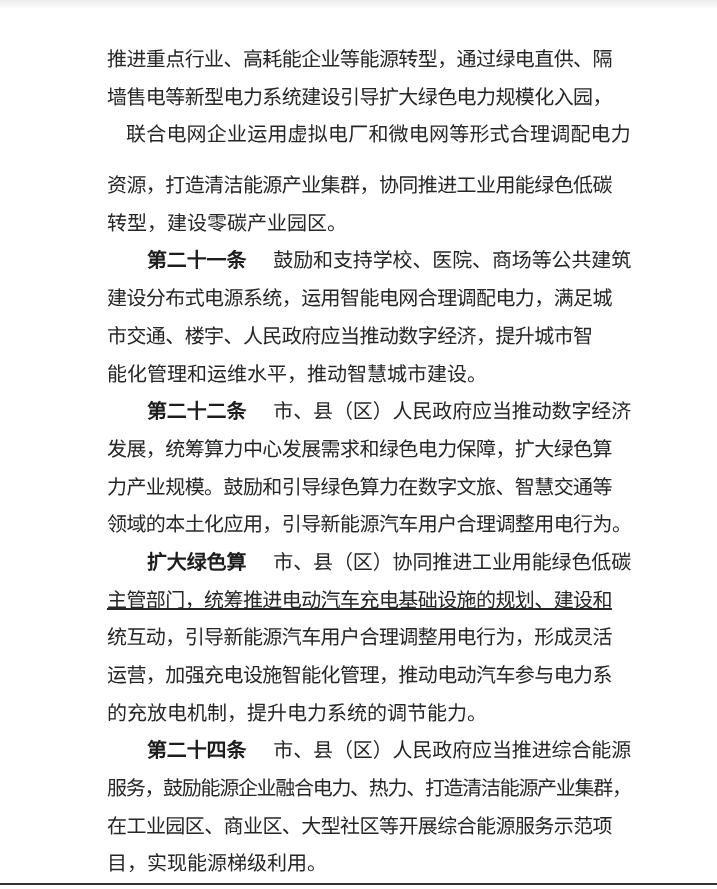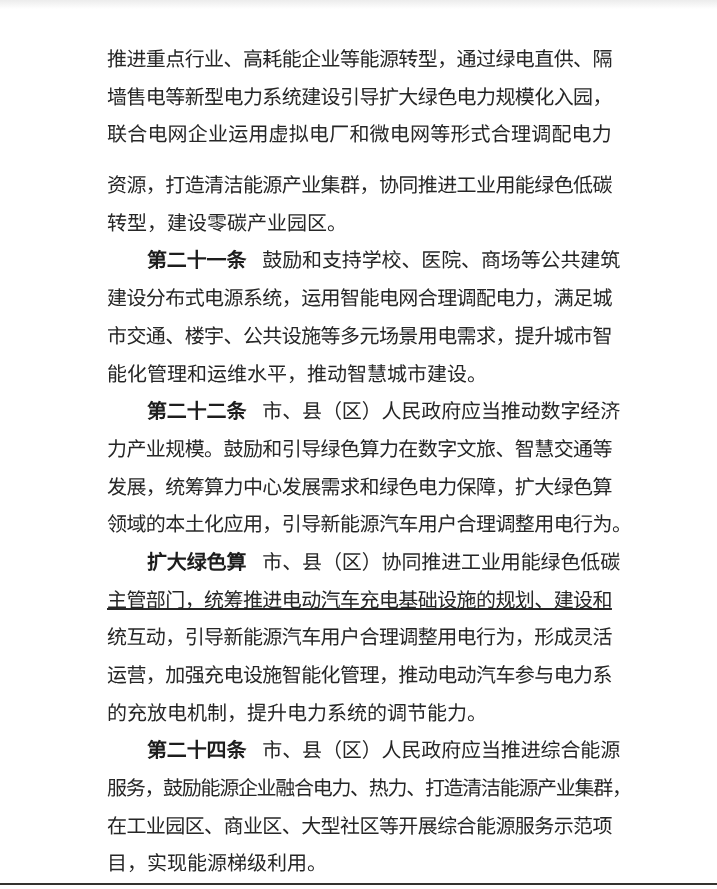--- a/index.html
+++ b/index.html
@@ -40,21 +40,21 @@
   .jline {
     height: 37.7px;
     line-height: 37.7px;
     white-space: nowrap;
     overflow: visible;
   }
   .jline.first { text-indent: 40px; }
   .term {
     font-weight: 700;
     color: var(--term-color);
-    margin-right: 16px;
+    margin-right: 27px;
     text-align: center;
   }
   .bottom-rule {
     position: absolute;
     left: 0;
     top: 883px;
     width: 100%;
     height: 2.4px;
     background: var(--divider-color);
   }
@@ -63,58 +63,58 @@
 <body>
 
 <div class="page">
   <div class="top-shade"></div>
 
   <div class="content">
 
     <div class="para">
       <div class="jline" style="letter-spacing: -0.58px;">推进重点行业、高耗能企业等能源转型，通过绿电直供、隔</div>
       <div class="jline" style="letter-spacing: -0.58px;">墙售电等新型电力系统建设引导扩大绿色电力规模化入园，</div>
-      <div class="jline" style="letter-spacing: 0.2px;">联合电网企业运用虚拟电厂和微电网等形式合理调配电力</div>
+      <div class="jline" style="letter-spacing: 0.2px; margin-left: 19px;">联合电网企业运用虚拟电厂和微电网等形式合理调配电力</div>
       <div class="jline" style="letter-spacing: -0.58px; margin-top: 13px;">资源，打造清洁能源产业集群，协同推进工业用能绿色低碳</div>
       <div class="jline last" style="">转型，建设零碳产业园区。</div>
     </div>
 
     <div class="para">
       <div class="jline first" style="letter-spacing: -0.13px;">
         <span class="term">第二十一条</span><span>鼓励和支持学校、医院、商场等公共建筑</span>
       </div>
       <div class="jline" style="letter-spacing: -0.58px;">建设分布式电源系统，运用智能电网合理调配电力，满足城</div>
-      <div class="jline" style="letter-spacing: -0.58px;">市交通、楼宇、公共设施等多元场景用电需求，提升城市智</div>
+      <div class="jline" style="letter-spacing: -0.58px;">市交通、楼宇、人民政府应当推动数字经济，提升城市智</div>
       <div class="jline last" style="">能化管理和运维水平，推动智慧城市建设。</div>
     </div>
 
     <div class="para">
       <div class="jline first" style="letter-spacing: -0.13px;">
         <span class="term">第二十二条</span><span>市、县（区）人民政府应当推动数字经济</span>
       </div>
+      <div class="jline" style="letter-spacing: -0.58px;">发展，统筹算力中心发展需求和绿色电力保障，扩大绿色算</div>
       <div class="jline" style="letter-spacing: -0.58px;">力产业规模。鼓励和引导绿色算力在数字文旅、智慧交通等</div>
-      <div class="jline" style="letter-spacing: -0.58px;">发展，统筹算力中心发展需求和绿色电力保障，扩大绿色算</div>
       <div class="jline last" style="letter-spacing: -0.58px;">领域的本土化应用，引导新能源汽车用户合理调整用电行为。</div>
     </div>
 
     <div class="para">
       <div class="jline first" style="letter-spacing: -0.13px;">
         <span class="term">扩大绿色算</span><span>市、县（区）协同推进工业用能绿色低碳</span>
       </div>
       <div class="jline" style="letter-spacing: -0.58px; text-decoration: underline;">主管部门，统筹推进电动汽车充电基础设施的规划、建设和</div>
       <div class="jline" style="letter-spacing: -0.58px;">统互动，引导新能源汽车用户合理调整用电行为，形成灵活</div>
       <div class="jline" style="letter-spacing: -0.58px;">运营，加强充电设施智能化管理，推动电动汽车参与电力系</div>
       <div class="jline last" style="">的充放电机制，提升电力系统的调节能力。</div>
     </div>
 
     <div class="para">
       <div class="jline first" style="letter-spacing: -0.13px;">
         <span class="term">第二十四条</span><span>市、县（区）人民政府应当推进综合能源</span>
       </div>
       <div class="jline" style="letter-spacing: -1.3px;">服务，鼓励能源企业融合电力、热力、打造清洁能源产业集群，</div>
-      <div class="jline" style="letter-spacing: -0.58px;">在工业园区、商业区、大型社区等开展综合能源服务示范项</div>
+      <div class="jline" style="letter-spacing: -0.58px; text-align: right;">在工业园区、商业区、大型社区等开展综合能源服务示范项</div>
       <div class="jline last" style="">目，实现能源梯级利用。</div>
     </div>
 
   </div>
 
   <div class="bottom-rule"></div>
 </div>
 
 </body></html>

